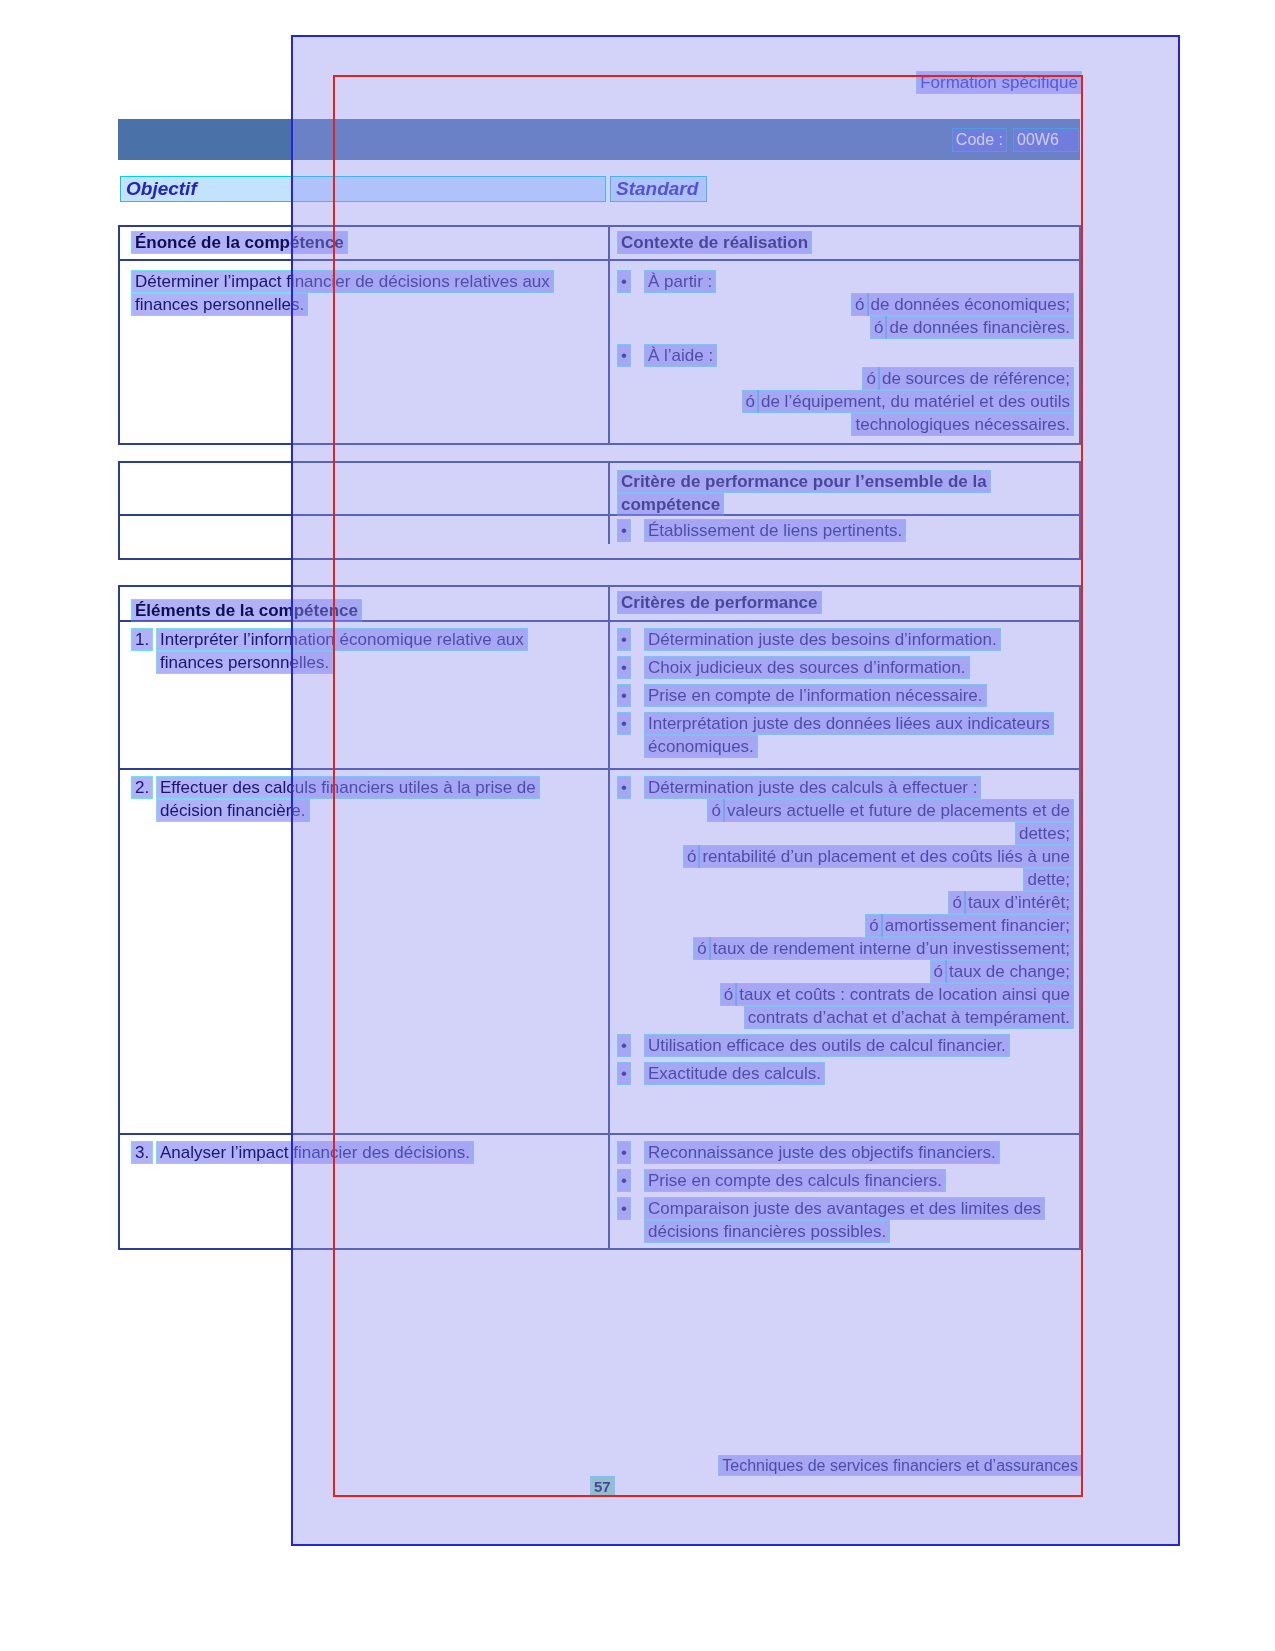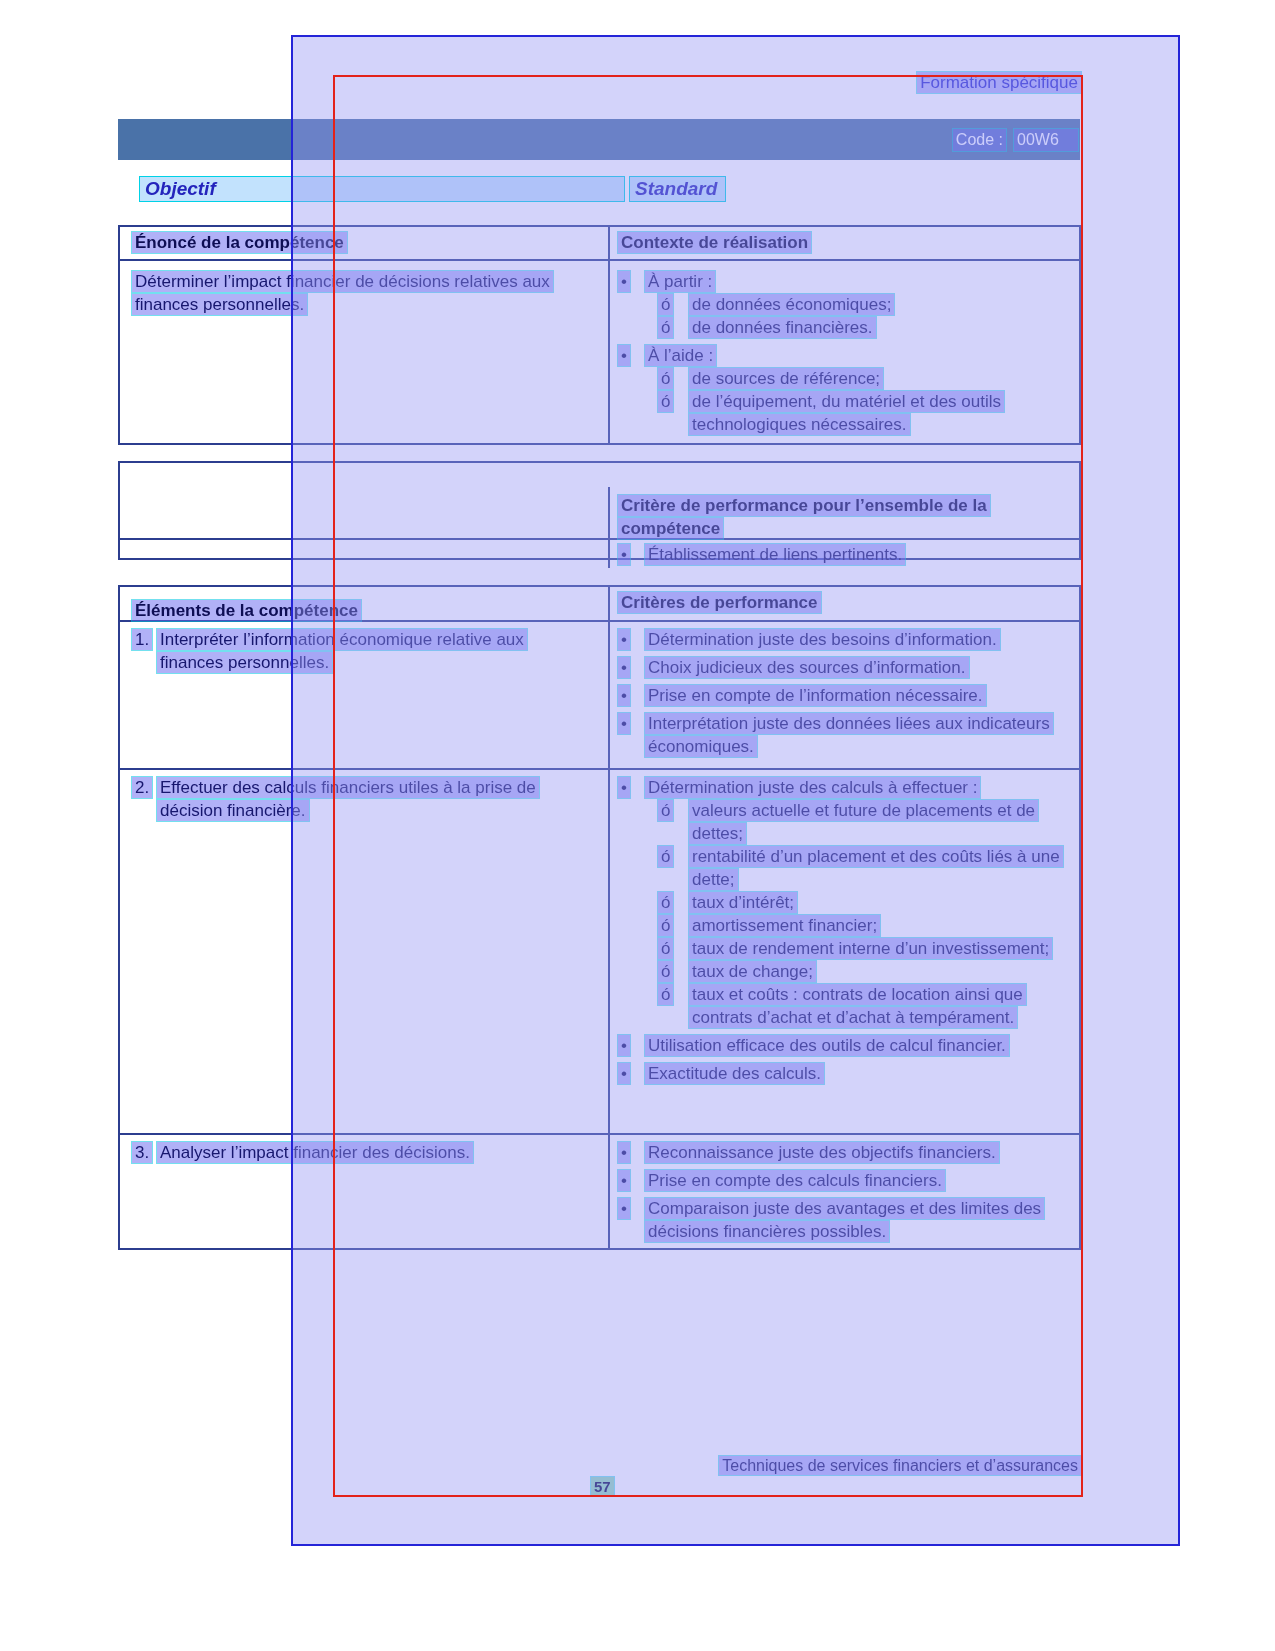--- a/index.html
+++ b/index.html
@@ -21,21 +21,21 @@
   .section-title { position:absolute; right:194px; top:72px; font-size:17px; line-height:22px; color:var(--header_right_text,#2a2ad0); }
 
   .bar {
     position:absolute; left:118px; top:119px; width:962px; height:41px;
     background:var(--bar_bg,#4a72a8);
     display:flex; align-items:center; justify-content:flex-end; gap:8px; padding-right:2px;
   }
   .bar .codetxt { color:var(--code_text,#f2f5ff); font-size:16px; line-height:20px; }
   .code-value { min-width:64px; }
 
-  .objstd { position:absolute; left:131px; top:176px; width:963px; height:27px;text-align:center; }
+  .objstd { position:absolute; left:112px; top:176px; width:963px; height:27px;text-align:center; }
   .objbox {
     position:absolute; top:0; height:26px;
     border:1px solid var(--objbox_border,#00d2e6);
     background:var(--objbox_fill, rgba(120,190,250,.45));
     display:flex; align-items:center;
   }
   .obj-label { font-size:19px; font-weight:bold; font-style:italic; color:var(--title_blue,#2424bc); padding:0 5px; }
 
   .table { position:absolute; border:2px solid var(--table_border,#2c3e8f); }
   .trow  { display:flex; width:100%; border-top:2px solid var(--table_border,#2c3e8f); }
@@ -43,21 +43,21 @@
   .cl { flex:0 0 490px; border-right:2px solid var(--table_border,#2c3e8f); padding:6px 10px 0 12px; }
   .cr { flex:1; padding:6px 6px 0 8px; }
 
   .stmt   { max-width:445px; }
   .numrow { padding-left:25px; text-indent:-25px; max-width:450px; }
   .num    { display:inline-block; width:25px; text-indent:0; }
 
   .item        { padding-left:27px; text-indent:-27px; }
   .item.l1     { margin-top:5px; }
   .item:first-child { margin-top:0; }
-  .item.l2     { margin-left:29px; padding-left:42px; text-indent:-31px; }
+  .item.l2     { margin-left:29px; padding-left:42px; text-indent:-31px;text-align:right; }
   .item .marker    { display:inline-block; width:27px; text-indent:0; }
   .item.l2 .marker { width:31px; }
 
   .t2hdr { max-width:410px; }
 
   .footer { position:absolute; right:194px; top:1455px; font-size:16px; line-height:21px; }
   .pageno { position:absolute; left:591px; top:1477px; font-size:15px; line-height:19px; font-weight:bold; color:var(--text_bold,#0e0e54); }
 
   .ov-lav {
     position:absolute; left:291px; top:35px; width:889px; height:1511px;
@@ -116,21 +116,21 @@
             <div class="item l2"><span class="marker"><span class="hl">ó</span></span><span class="hl">de données financières.</span></div>
             <div class="item l1"><span class="marker"><span class="hl">•</span></span><span class="hl">À l’aide :</span></div>
             <div class="item l2"><span class="marker"><span class="hl">ó</span></span><span class="hl">de sources de référence;</span></div>
             <div class="item l2"><span class="marker"><span class="hl">ó</span></span><span class="hl">de l’équipement, du matériel et des outils technologiques nécessaires.</span></div>
           </div>
       </div>
     </div>
   </div>
 
   <div class="table" style="left:118px; top:461px; width:963px; height:99px;">
-    <div class="trow" style="height:51px;margin-top:24px;">
+    <div class="trow" style="height:51px;">
       <div class="cl"></div>
       <div class="cr" style="padding-top:7px;">
         <div class="txt t2hdr">
           <span class="hl b">Critère de performance pour l’ensemble de la compétence</span>
         </div>
       </div>
     </div>
     <div class="trow" style="height:30px;">
       <div class="cl"></div>
       <div class="cr" style="padding-top:3px;">

